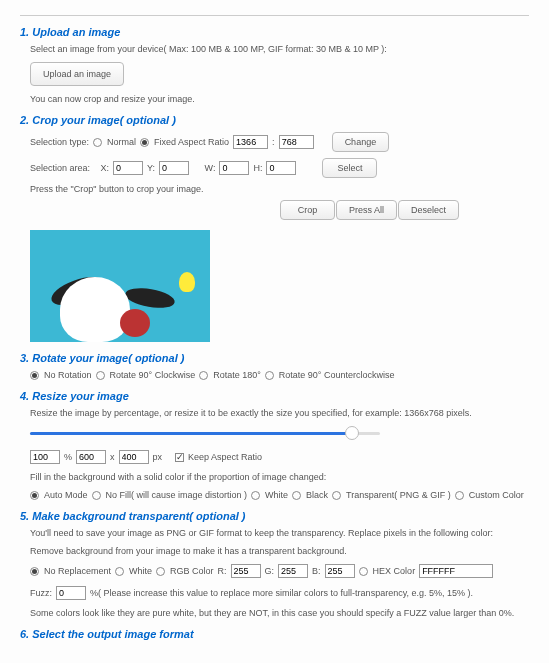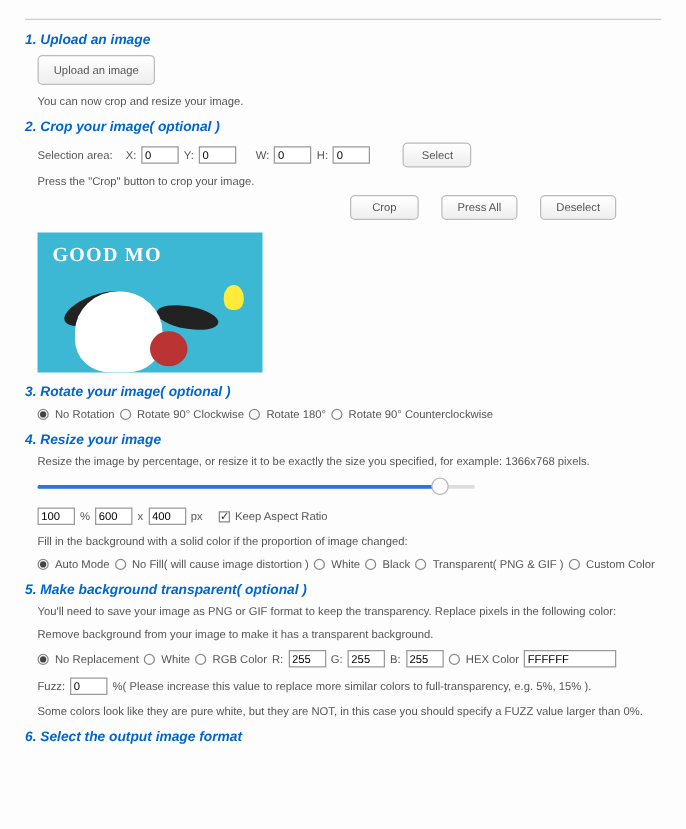--- a/index.html
+++ b/index.html
@@ -23,37 +23,50 @@
   .img-preview .txt { position: absolute; top: 10px; left: 12px; color: #fff; font-family: "Comic Sans MS", cursive; font-weight: bold; font-size: 16px; letter-spacing: 1px; }
   .snoopy-body { position: absolute; bottom: 0; left: 30px; width: 70px; height: 65px; background: #fff; border-radius: 50% 50% 40% 40%; }
   .snoopy-ear { position: absolute; bottom: 40px; left: 20px; width: 55px; height: 22px; background: #222; border-radius: 50%; transform: rotate(-20deg); }
   .snoopy-ear2 { position: absolute; bottom: 35px; left: 95px; width: 50px; height: 18px; background: #222; border-radius: 50%; transform: rotate(10deg); }
   .snoopy-mouth { position: absolute; bottom: 5px; left: 90px; width: 30px; height: 28px; background: #b33; border-radius: 50%; }
   .woodstock { position: absolute; bottom: 50px; right: 15px; width: 16px; height: 20px; background: #ffeb3b; border-radius: 50% 50% 40% 40%; }
   .slider-wrap { position: relative; width: 350px; height: 14px; margin: 6px 0 10px 0; }
   .slider-track { position: absolute; top: 6px; left: 0; width: 100%; height: 3px; background: #ddd; border-radius: 2px; }
   .slider-fill { position: absolute; top: 6px; left: 0; width: 92%; height: 3px; background: #2b73e0; border-radius: 2px; }
   .slider-thumb { position: absolute; top: 0; left: 92%; width: 14px; height: 14px; background: #fff; border: 1px solid #bbb; border-radius: 50%; transform: translateX(-50%); }
-  .right-btns { margin-left: 250px; display: flex; gap: 18px; }
+  .right-btns { margin-left: 250px; display: flex; gap: 1px; }
   .aspect-row { display: flex; align-items: center; gap: 4px; font-size: 9px; color: #555; margin-bottom: 6px; }
 </style>
 </head>
 <body>
 
 <hr class="top">
 
 <div class="section-head">1. Upload an image</div>
 <div class="section-body">
+  <div class="desc">Select an image from your device( Max: 100 MB &amp; 100 MP, GIF format: 30 MB &amp; 10 MP ):</div>
   <div class="btn">Upload an image</div>
   <div class="desc" style="margin-top:8px">You can now crop and resize your image.</div>
 </div>
 
 <div class="section-head">2. Crop your image( optional )</div>
 <div class="section-body">
 
+  <div class="aspect-row">
+    <span>Selection type:</span>
+    <span class="radio"></span>
+    <span>Normal</span>
+    <span class="radio filled"></span>
+    <span>Fixed Aspect Ratio</span>
+    <input type="text" class="w35" value="1366" style="">
+    <span>:</span>
+    <input type="text" class="w35" value="768" style="">
+    <span style="width:10px"></span>
+    <span class="btn btn-sm">Change</span>
+  </div>
 
   <div class="aspect-row">
     <span>Selection area:</span>
     &nbsp;
     <span>X:</span>
     <input type="text" class="w30" value="0" style="">
     <span>Y:</span>
     <input type="text" class="w30" value="0" style="">
     &nbsp;&nbsp;&nbsp;
     <span>W:</span>
@@ -67,21 +80,20 @@
   <div class="aspect-row" style="align-items:flex-start">
     <span>Press the "Crop" button to crop your image.</span>
   </div>
   <div class="right-btns">
     <span class="btn btn-sm">Crop</span>
     <span class="btn btn-sm">Press All</span>
     <span class="btn btn-sm">Deselect</span>
   </div>
 
   <div class="img-preview" style="margin-top:10px">
-    <div class="txt">GOOD MO</div>
     <div class="snoopy-ear"></div>
     <div class="snoopy-ear2"></div>
     <div class="snoopy-body"></div>
     <div class="snoopy-mouth"></div>
     <div class="woodstock"></div>
   </div>
 </div>
 
 <div class="section-head">3. Rotate your image( optional )</div>
 <div class="section-body">

